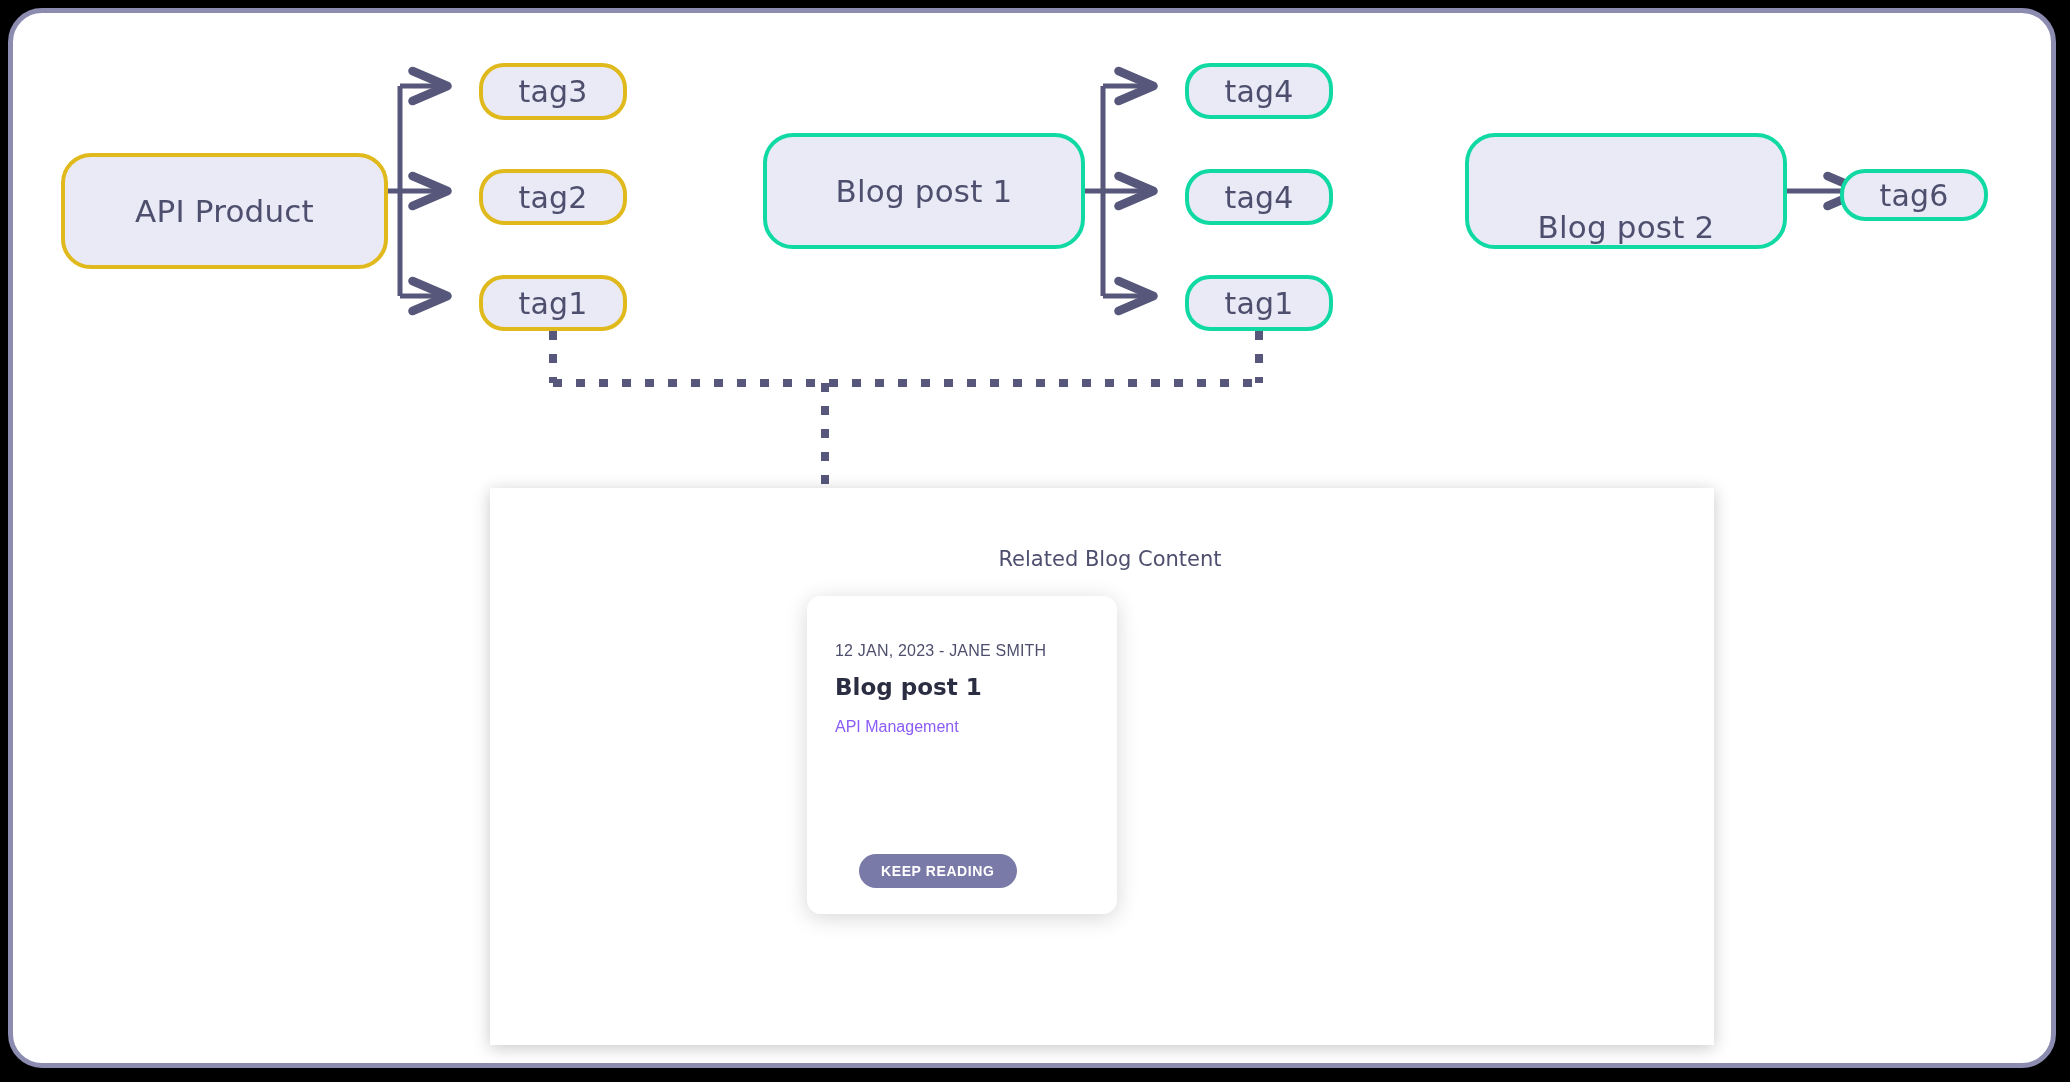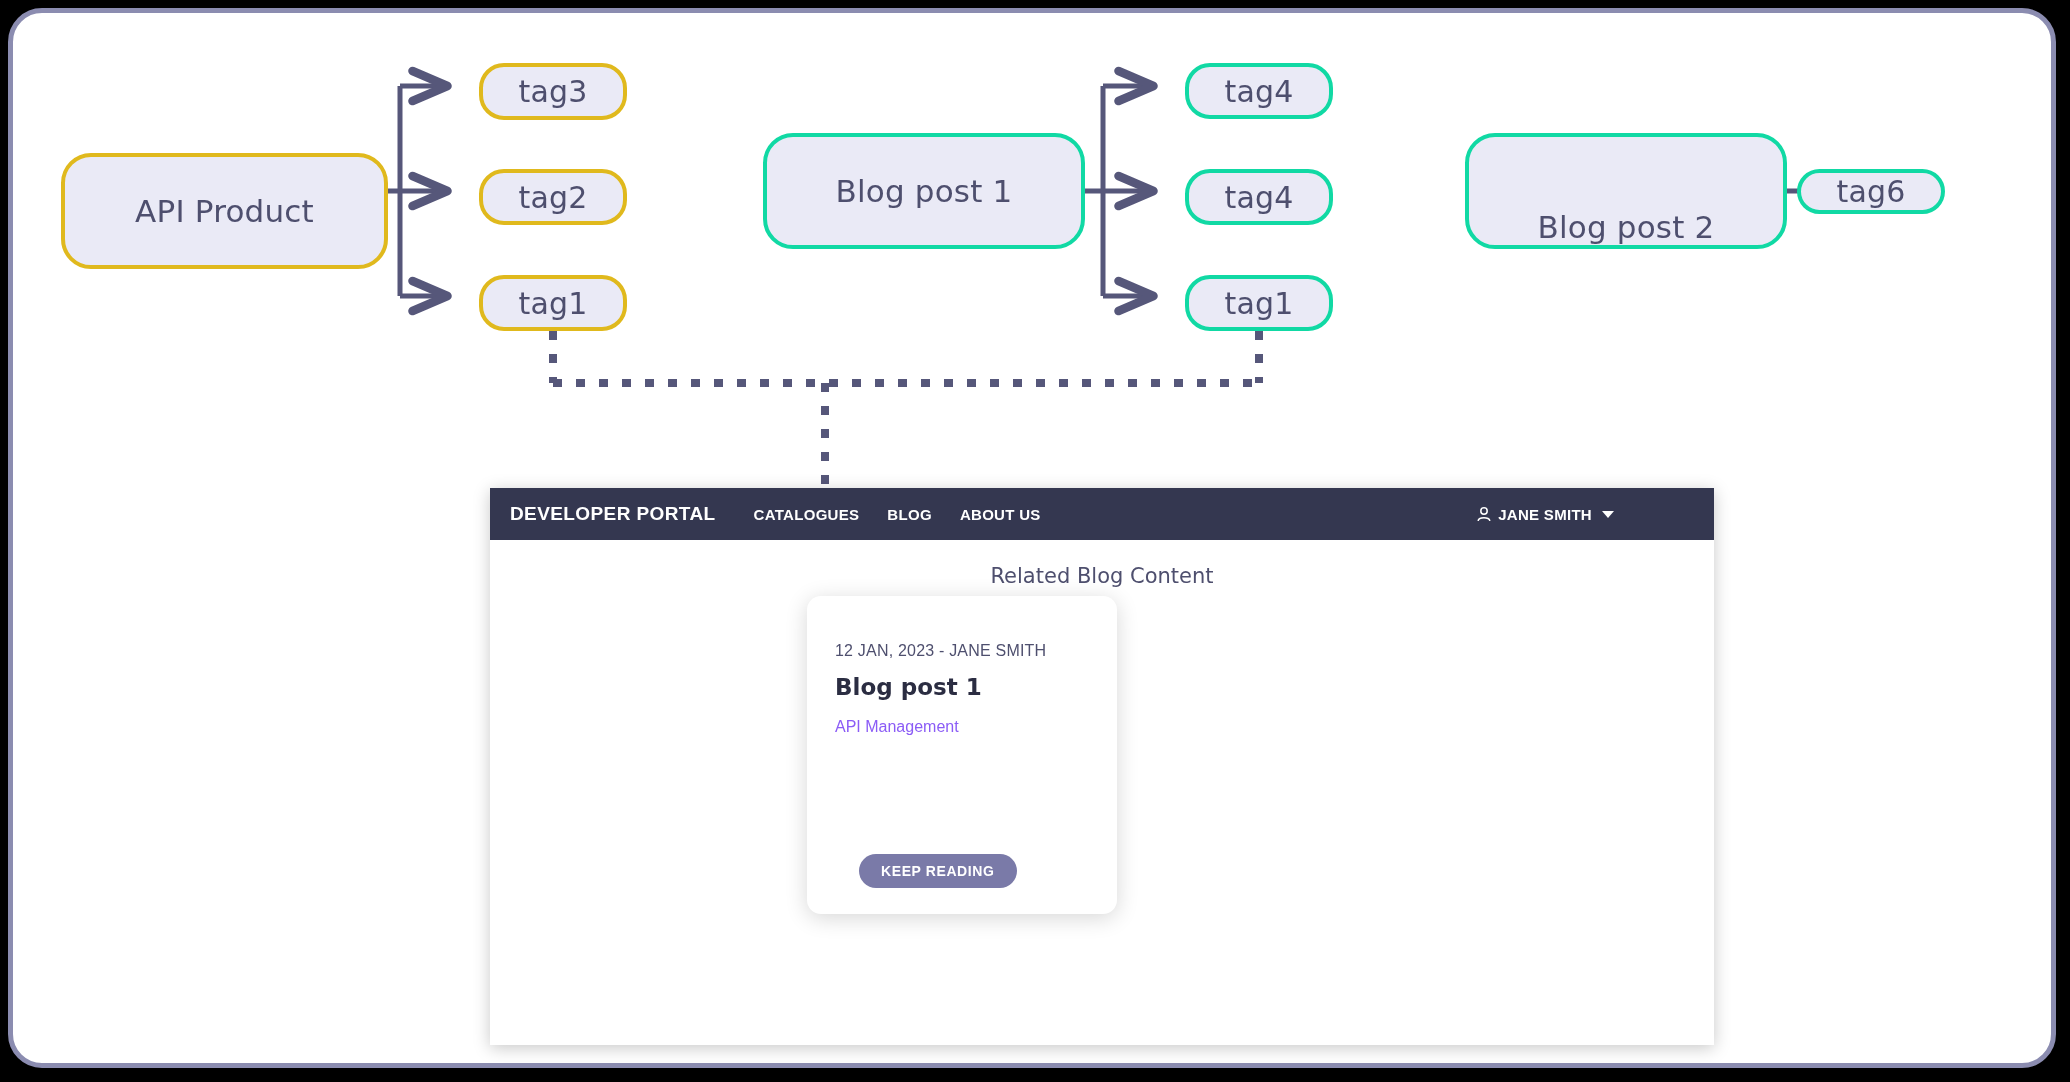--- a/index.html
+++ b/index.html
@@ -239,44 +239,28 @@
     <div class="node tag teal" style="left:1172px; top:156px; width:148px; height:56px;">
       <span>tag4</span>
     </div>
     <div class="node tag teal" style="left:1172px; top:262px; width:148px; height:56px;">
       <span>tag1</span>
     </div>
 
     <div class="node big teal" style="left:1452px; top:120px; width:322px; height:116px;align-items:flex-end;">
       <span>Blog post 2</span>
     </div>
-    <div class="node tag teal" style="left:1784px; top:156px; width:148px; height:45px;justify-content:center;">
+    <div class="node tag teal" style="left:1827px; top:156px; width:148px; height:52px;justify-content:center;">
       <span>tag6</span>
     </div>
 
     <div id="portal" style="left:477px; top:475px; width:1224px; height:557px;">
 
-      <div id="navbar">
-        <div id="brand">DEVELOPER PORTAL</div>
-        <div class="nav-links">
-          <span class="nav-link">CATALOGUES</span>
-          <span class="nav-link">BLOG</span>
-          <span class="nav-link">ABOUT US</span>
-        </div>
-        <div id="user-menu">
-          <svg width="16" height="17" viewBox="0 0 16 17">
-            <circle cx="8" cy="5" r="3.2" fill="none" stroke="#ffffff" stroke-width="1.5"></circle>
-            <path d="M2.2,15 C2.2,10.6 13.8,10.6 13.8,15" fill="none" stroke="#ffffff" stroke-width="1.5"></path>
-          </svg>
-          <span>JANE SMITH</span>
-          <span class="caret"></span>
-        </div>
-      </div>
-
-      <div id="related-title" style="top:76px;">Related Blog Content</div>
+
+      <div id="related-title" style="top:59px;margin-left:8px;">Related Blog Content</div>
 
       <div id="blog-card" style="left:317px; top:108px; width:310px; height:318px;">
         <div id="card-meta">12 JAN, 2023 - JANE SMITH</div>
         <div id="card-title">Blog post 1</div>
         <div id="card-tag">API Management</div>
         <button id="keep-reading">KEEP READING</button>
       </div>
     </div>
 
   </div>

